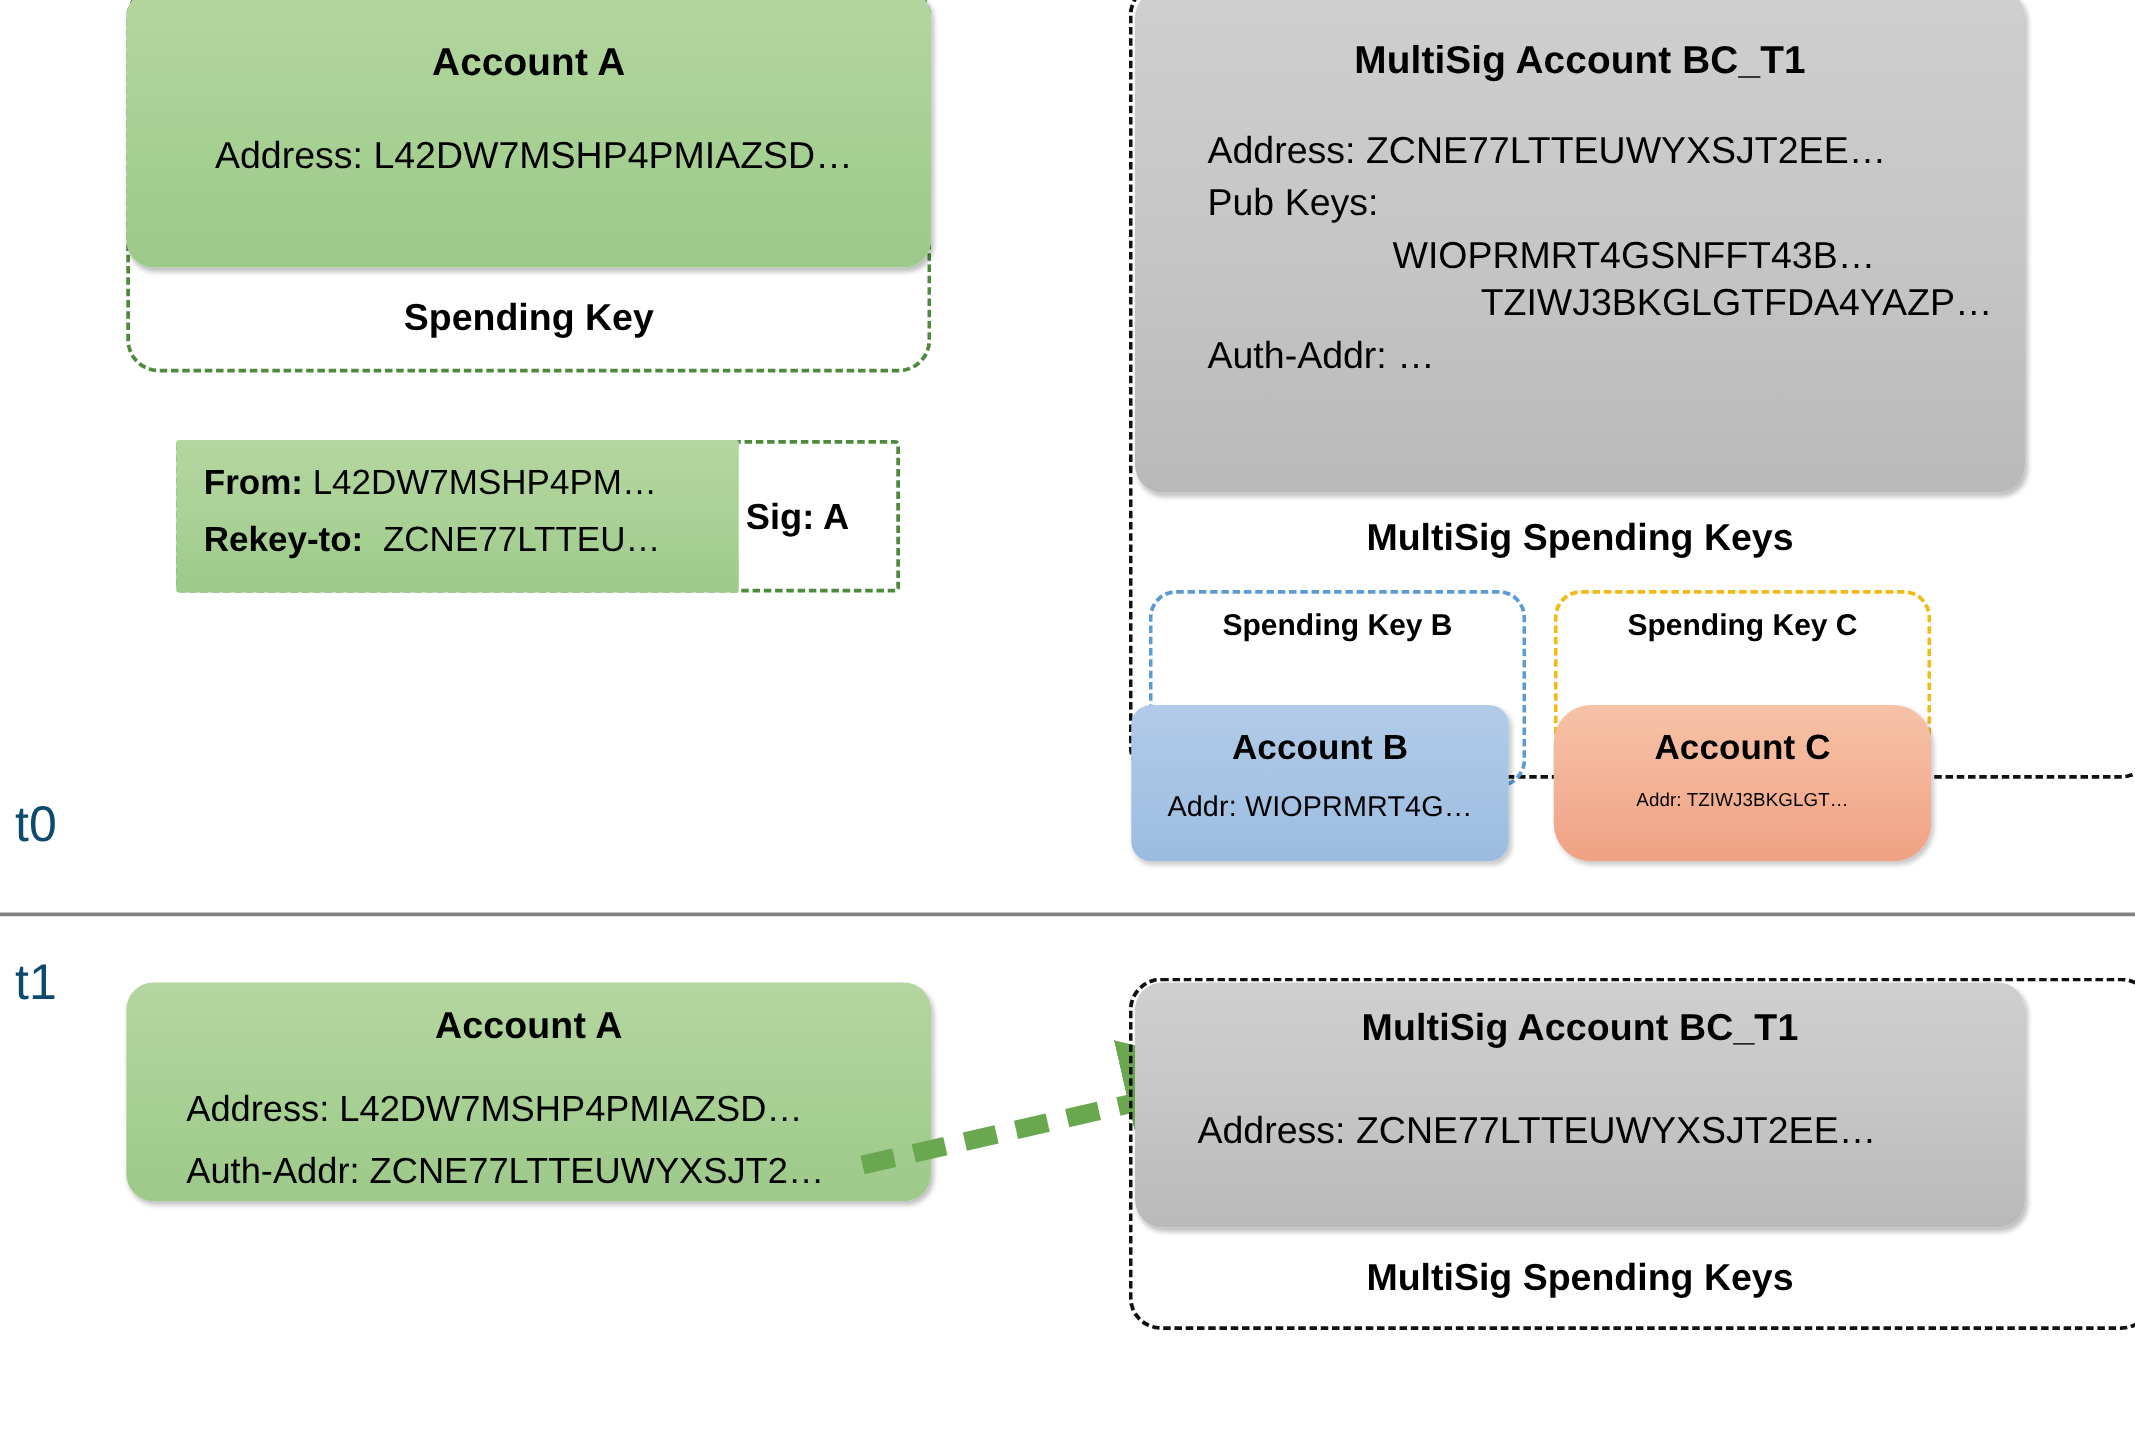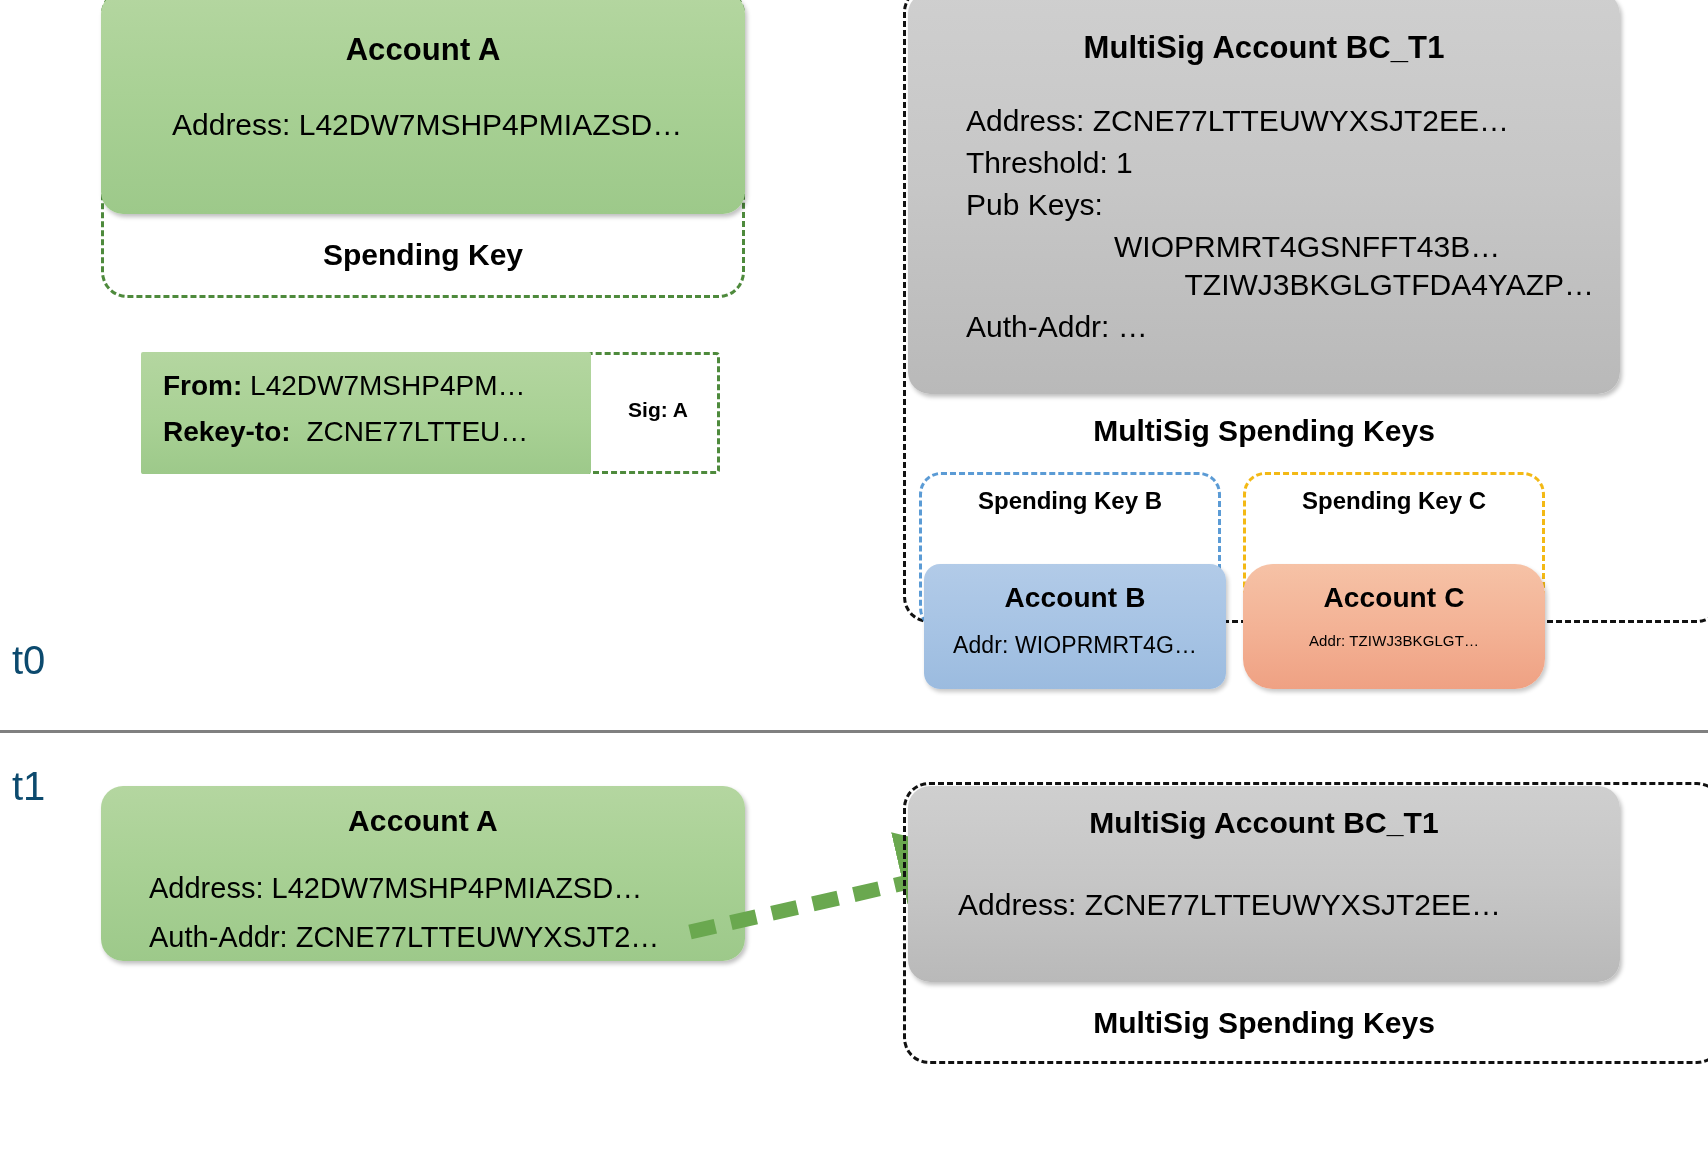--- a/index.html
+++ b/index.html
@@ -84,43 +84,42 @@
   <div class="abs" style="left:163px;top:370px;width:420px;font-size:28px;font-weight:bold;white-space:nowrap;">
     <span>From:</span>
     <span style="font-weight:normal;">L42DW7MSHP4PM…</span>
   </div>
 
   <div class="abs" style="left:163px;top:416px;width:420px;font-size:28px;font-weight:bold;white-space:nowrap;">
     <span>Rekey-to:</span>
     <span style="font-weight:normal;margin-left:8px;">ZCNE77LTTEU…</span>
   </div>
 
-  <div class="abs label-bold" style="left:596px;top:398px;width:124px;font-size:21px;">Sig: A</div>
+  <div class="abs label-bold" style="left:576px;top:398px;width:124px;font-size:29px;">Sig: A</div>
 
   <div class="abs dash-black" style="left:903px;top:-14px;width:820px;height:637px;"></div>
 
   <div class="abs card grey-card" style="left:908px;top:-8px;width:712px;height:402px;padding:0 26px;">
     <div class="card-title" style="font-size:31px;margin-top:38px;">MultiSig Account BC_T1</div>
     <div class="card-line" style="font-size:30px;margin-top:38px;margin-left:32px;">Address: ZCNE77LTTEUWYXSJT2EE…</div>
-    <div class="card-line" style="font-size:30px;margin-top:8px;margin-left:32px;">Threshold: 1</div>
     <div class="card-line" style="font-size:30px;margin-top:8px;margin-left:32px;">Pub Keys:</div>
     <div class="card-line" style="font-size:30px;margin-top:8px;margin-left:180px;">WIOPRMRT4GSNFFT43B…</div>
     <div class="card-line" style="font-size:30px;margin-top:4px;margin-left:180px;text-align:right;">TZIWJ3BKGLGTFDA4YAZP…</div>
     <div class="card-line" style="font-size:30px;margin-top:8px;margin-left:32px;">Auth-Addr: …</div>
   </div>
 
   <div class="abs label-bold" style="left:908px;top:414px;width:712px;font-size:30px;">MultiSig Spending Keys</div>
 
   <div class="abs dash-blue" style="left:919px;top:472px;width:302px;height:158px;"></div>
   <div class="abs label-bold" style="left:919px;top:487px;width:302px;font-size:24px;">Spending Key B</div>
 
   <div class="abs dash-yellow" style="left:1243px;top:472px;width:302px;height:158px;"></div>
   <div class="abs label-bold" style="left:1243px;top:487px;width:302px;font-size:24px;">Spending Key C</div>
 
-  <div class="abs blue-card" style="left:924px;top:564px;width:302px;height:125px;">
+  <div class="abs blue-card" style="left:905px;top:564px;width:302px;height:125px;">
     <div class="card-title" style="font-size:28px;margin-top:18px;">Account B</div>
     <div class="card-title" style="font-size:23px;font-weight:normal;margin-top:18px;white-space:nowrap;">Addr: WIOPRMRT4G…</div>
   </div>
 
   <div class="abs orange-card" style="left:1243px;top:564px;width:302px;height:125px;">
     <div class="card-title" style="font-size:28px;margin-top:18px;">Account C</div>
     <div class="card-title" style="font-size:15px;font-weight:normal;margin-top:18px;white-space:nowrap;">Addr: TZIWJ3BKGLGT…</div>
   </div>
 
   <div class="abs time-label" style="left:12px;top:640px;">t0</div>

